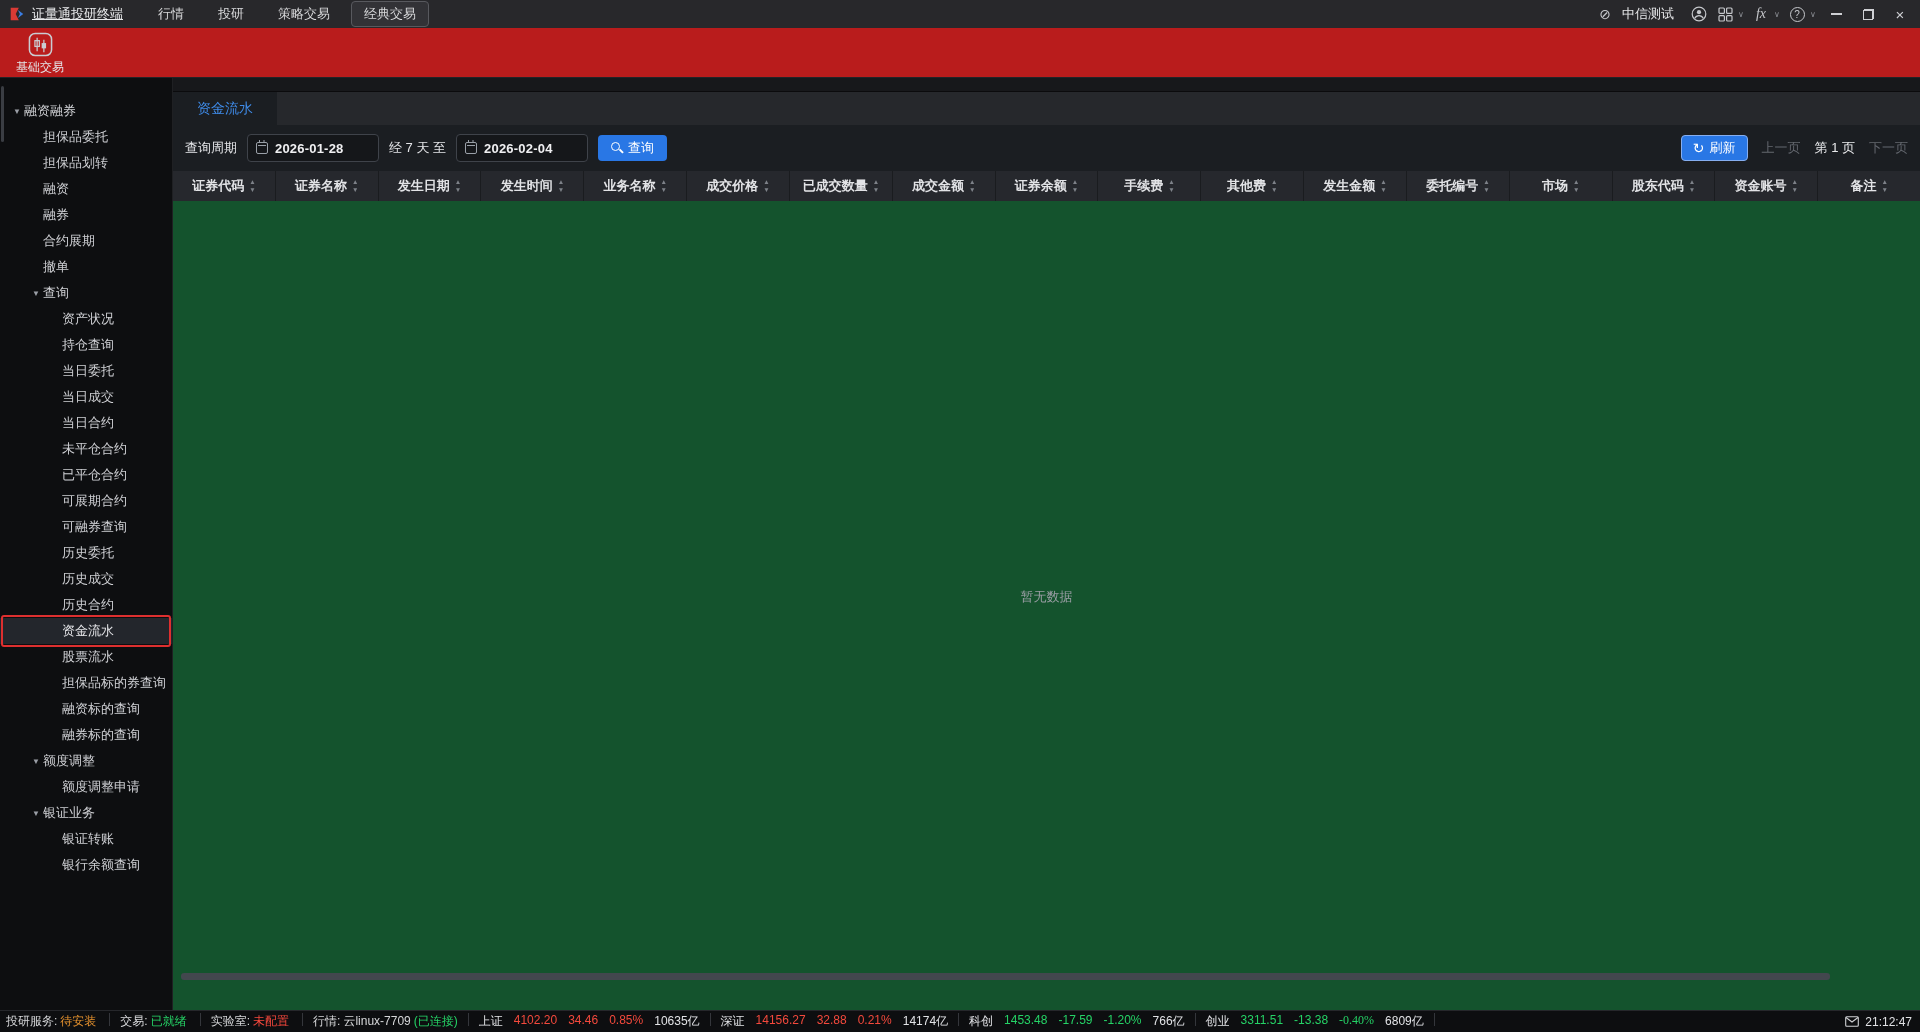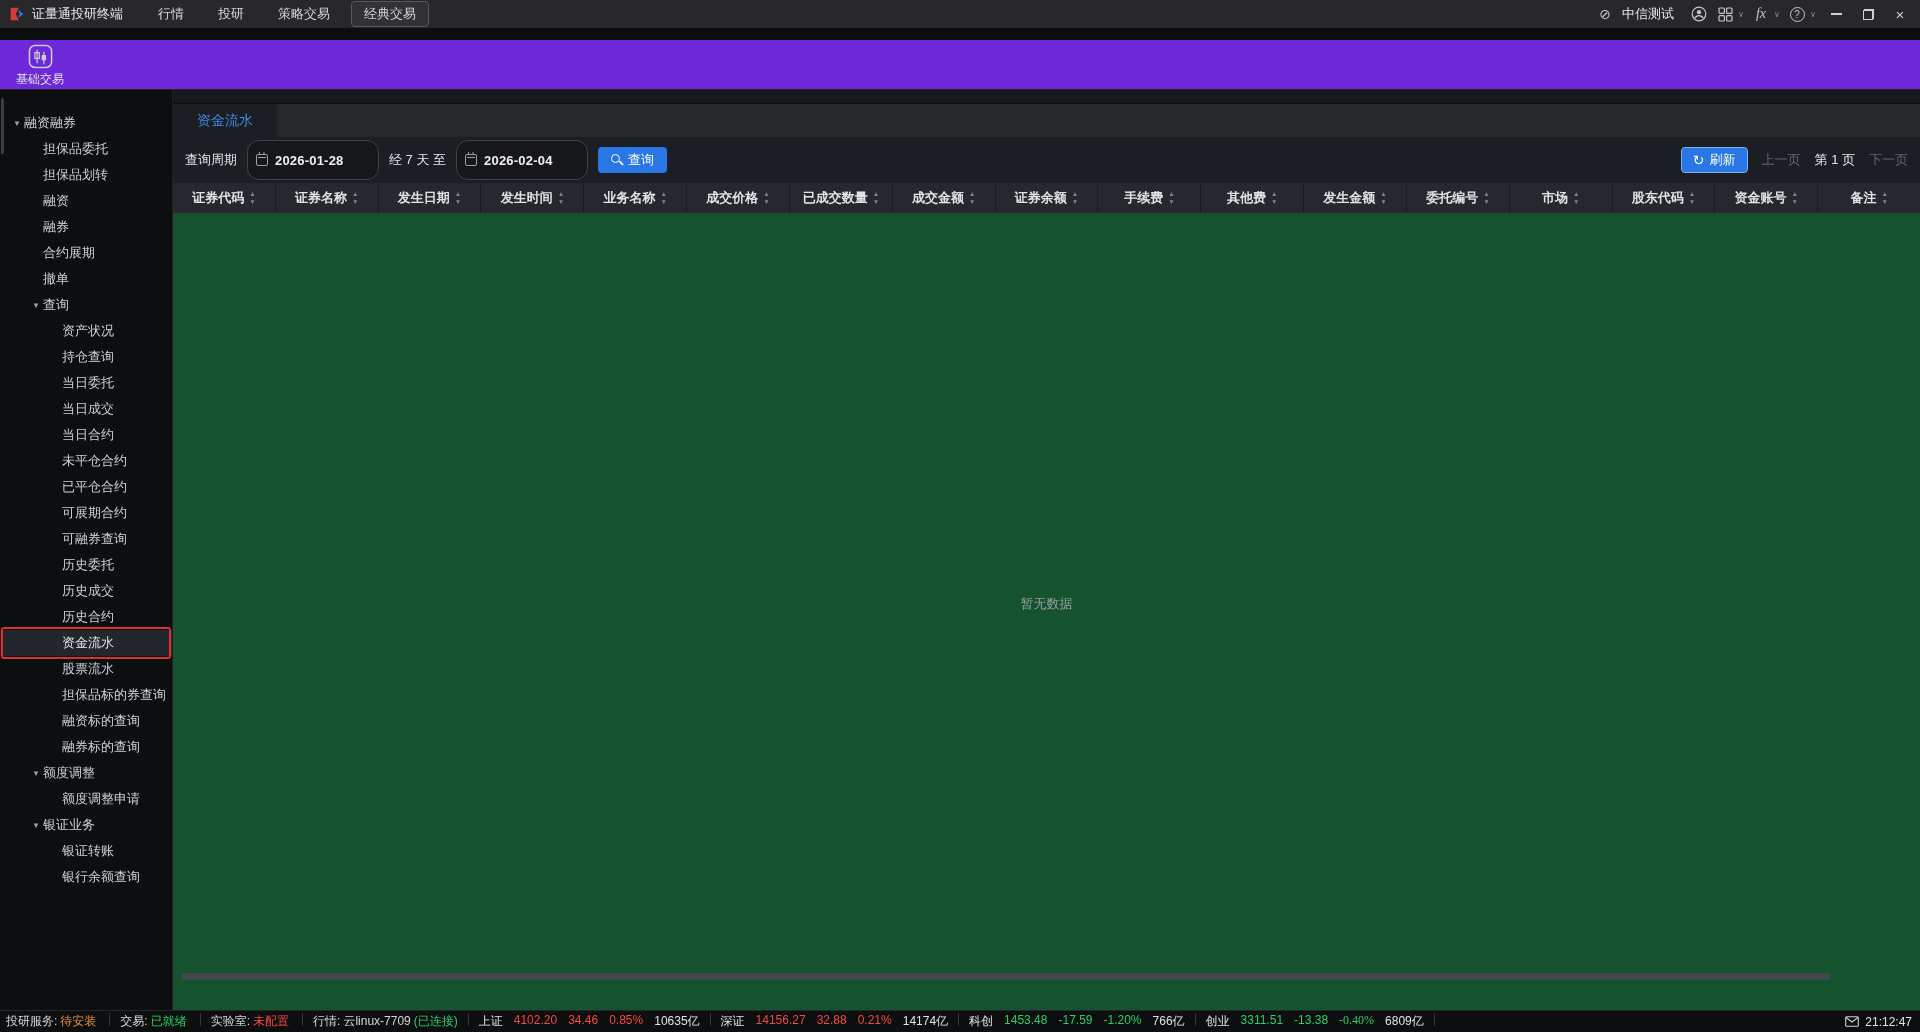--- a/index.html
+++ b/index.html
@@ -4,40 +4,40 @@
 <style>
   * { margin:0; padding:0; box-sizing:border-box; }
   html,body { width:1920px; height:1032px; overflow:hidden; background:#0d0e10;
     font-family:"Liberation Sans","DejaVu Sans",sans-serif; color:#d6d7d9; }
   body { display:flex; flex-direction:column; }
 
   
   .titlebar { height:28px; background:#28282b; display:flex; align-items:center;
     padding:0 0 0 8px; flex:none; font-size:13px; }
   .logo { width:18px; height:18px; margin-right:6px; flex:none; }
-  .app-name { color:#e8e9eb; margin-right:22px; white-space:nowrap; }
+  .app-name { color:#e8e9eb; margin-right:22px; white-space:nowrap;text-decoration:underline; }
   .menu { display:flex; align-items:flex-end; gap:8px; }
   .menu-item { color:#d8d9db; padding:3px 12px; border-radius:4px; border:1px solid transparent; cursor:default; white-space:nowrap; }
   .menu-item.active { background:#323236; border-color:#58595e; }
   .tb-right { margin-left:auto; display:flex; align-items:center; gap:4px; padding-right:6px; }
   .tb-icon { color:#c6c8cc; font-size:14px; width:22px; height:22px; display:flex; align-items:center; justify-content:center; }
   .tb-caret { color:#8b8e94; font-size:8px; width:10px; display:flex; justify-content:center; margin-left:-4px; }
   .account { color:#e6e7e9; margin:0 10px 0 2px; white-space:nowrap; }
   .fx-glyph { font-style:italic; font-family:"Liberation Serif","DejaVu Serif",serif; font-size:14px; color:#c6c8cc; }
   .help-circle { width:15px; height:15px; border:1.2px solid #c6c8cc; border-radius:50%;
     display:flex; align-items:center; justify-content:center; font-size:10px; color:#c6c8cc; }
   .win-btn { width:28px; height:22px; display:flex; align-items:center; justify-content:center; color:#cfd0d4; }
   .min-bar { width:11px; height:2px; background:#cfd0d4; }
   .restore-ic { position:relative; width:11px; height:11px; }
   .restore-ic::before { content:""; position:absolute; top:0; right:0; width:8px; height:8px; border:1.2px solid #cfd0d4; }
   .restore-ic::after { content:""; position:absolute; bottom:0; left:0; width:8px; height:8px; border:1.2px solid #cfd0d4; background:#28282b; }
   .close-glyph { font-size:15px; }
 
   
-  .toolbar { height:50px; background:#6d28d9; border-bottom:1px solid #232327; flex:none; display:flex;margin-top:12px; }
+  .toolbar { height:50px; background:#b91c1c; border-bottom:1px solid #232327; flex:none; display:flex; }
   .tool-item { margin-left:10px; width:60px; display:flex; flex-direction:column; align-items:center; justify-content:center; gap:2px; padding-top:3px; }
   .tool-item .t-label { font-size:12px; color:#e4e5e8; white-space:nowrap; }
 
   
   .content { flex:1; display:flex; min-height:0; }
 
   
   .sidebar { width:172px; flex:none; background:#0d0e10; padding-top:20px; position:relative; }
   .side-scroll { position:absolute; left:1px; top:8px; width:3px; height:56px; background:#3a3d43; border-radius:2px; }
   .side-item { height:26px; display:flex; align-items:center; font-size:13px; color:#cfd0d4; position:relative; cursor:default; white-space:nowrap; }
@@ -51,21 +51,21 @@
     border:2.5px solid #dd2f2f; border-radius:3px; pointer-events:none; }
 
   
   .main { flex:1; display:flex; flex-direction:column; background:#17181b; padding-top:13px; min-width:0; border-left:1px solid #1f2023; }
   .tabbar { height:34px; flex:none; background:#26282c; display:flex; border-top:1px solid #0b0b0d; }
   .tab { width:104px; display:flex; align-items:center; justify-content:center; font-size:14px; color:#aeb0b5; }
   .tab.active { background:#1b1e22; color:#3f8cea; }
 
   .querybar { height:46px; flex:none; background:#1b1e22; display:flex; align-items:center; padding:0 12px; gap:10px; font-size:13px; }
   .q-label { color:#e4e5e8; white-space:nowrap; }
-  .date-input { width:132px; height:40px; border:1px solid #3f434a; border-radius:12px; background:#15171a;
+  .date-input { width:132px; height:28px; border:1px solid #3f434a; border-radius:4px; background:#15171a;
     display:flex; align-items:center; padding:12px 8px; gap:7px; }
   .date-input .d-text { color:#f0f0f2; font-weight:bold; font-size:13px; letter-spacing:.2px; }
   .cal-ic { width:12px; height:12px; border:1.3px solid #9aa0a8; border-radius:2px; position:relative; flex:none; }
   .cal-ic::before { content:""; position:absolute; left:1px; right:1px; top:2px; height:1.3px; background:#9aa0a8; }
   .cal-ic::after { content:""; position:absolute; top:-3px; left:2px; width:1.3px; height:2.5px; background:#9aa0a8; box-shadow:4.5px 0 0 #9aa0a8; }
   .btn { height:26px; border:none; border-radius:4px; background:#2977e5; color:#fff; font-size:13px;
     display:flex; align-items:center; justify-content:center; gap:5px; padding:0 13px; font-family:inherit; }
   .search-ic { width:12px; height:12px; position:relative; flex:none; }
   .search-ic::before { content:""; position:absolute; top:0; left:0; width:7px; height:7px; border:1.5px solid #fff; border-radius:50%; }
   .search-ic::after { content:""; position:absolute; width:4.5px; height:1.6px; background:#fff; transform:rotate(45deg); right:0; bottom:2px; }

